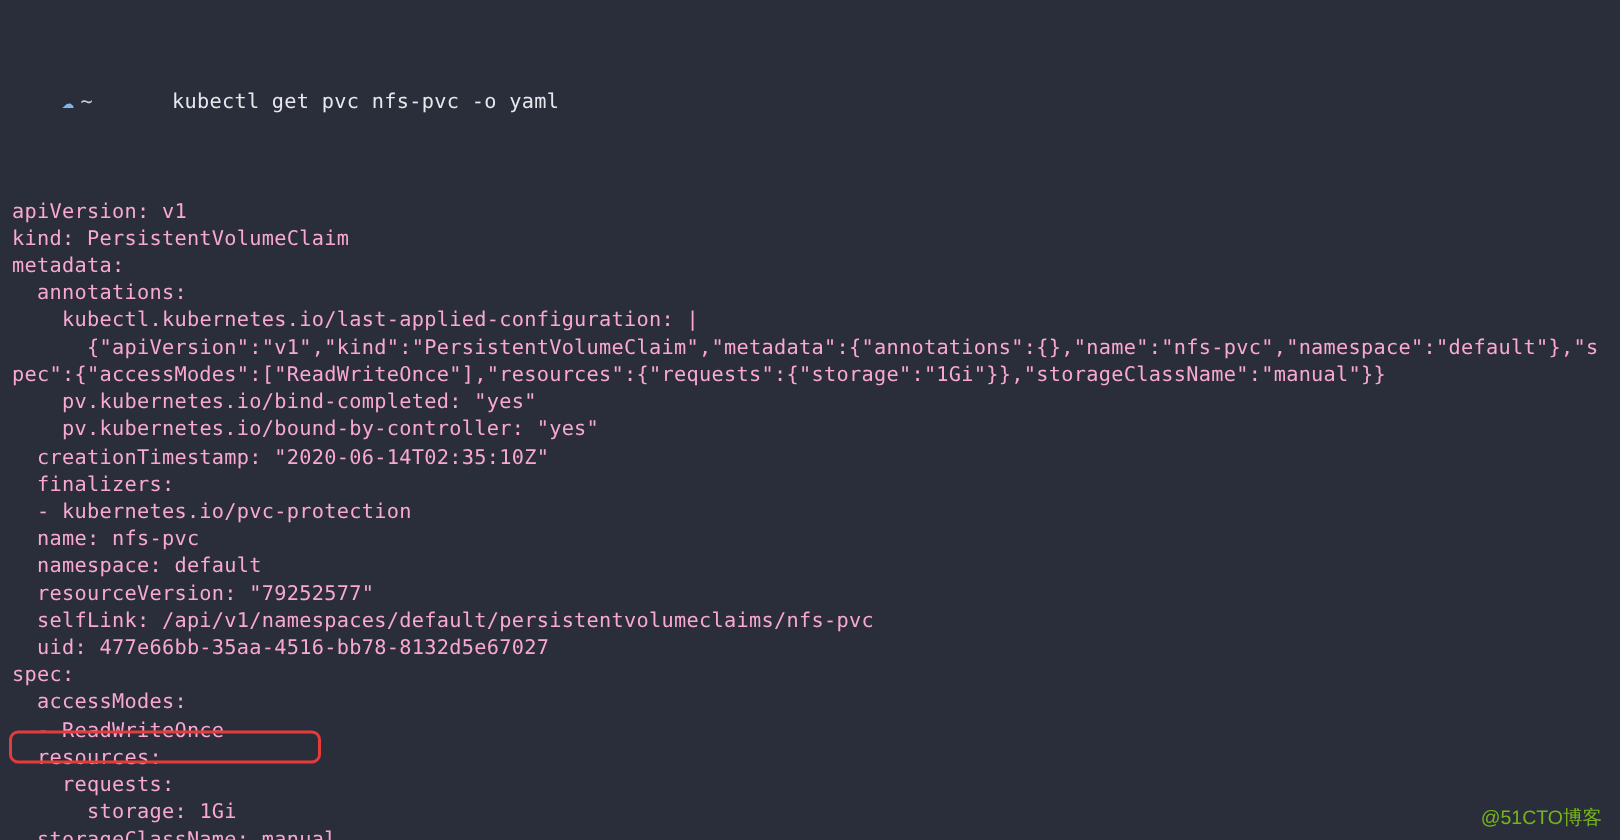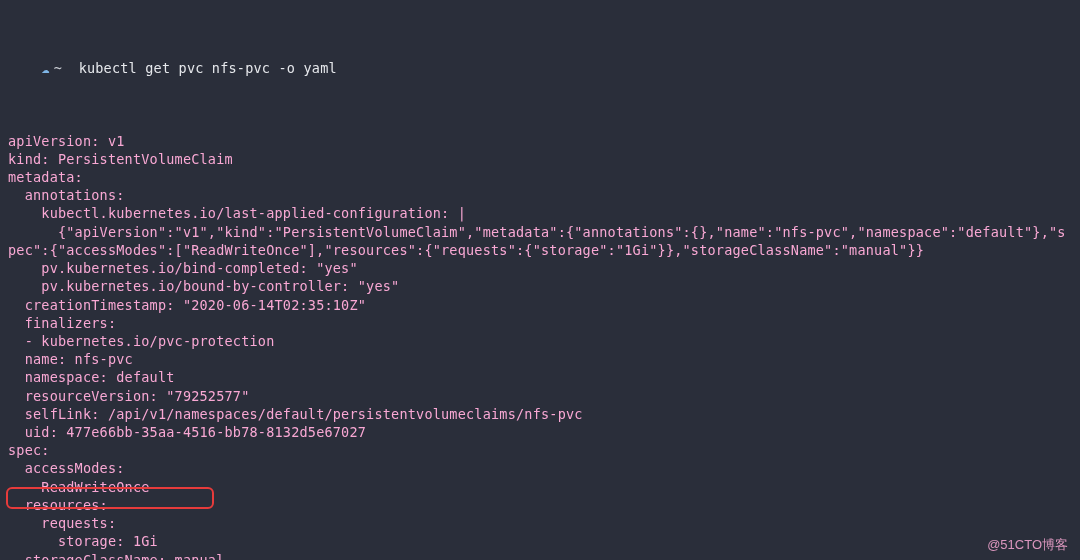--- a/index.html
+++ b/index.html
@@ -15,33 +15,33 @@
     position: relative;
   }
   .term {
     padding: 4px 8px 8px 8px;
     white-space: pre;
     letter-spacing: 0.2px;
   }
   .line { white-space: pre-wrap; word-break: break-all; }
   .prompt-cloud { color: #7fb6e6; margin-right: 4px; }
   .prompt-tilde { color: #c7cad1; }
-  .cmd { color: #e6e8ec; font-weight: 500; }
+  .cmd { color: #e6e8ec; font-weight: 500; margin-left: 36px; }
   .out { color: #f9a8d4; }
   .hl-box {
     position: absolute;
     border: 2px solid #e63b3b;
     border-radius: 6px;
     pointer-events: none;
   }
   .watermark {
     position: absolute;
     right: 12px;
     bottom: 6px;
-    color: #f9a8d4;
+    color: #84cc16;
     font-family: sans-serif;
     font-size: 13px;
     opacity: 0.85;
     margin-left: 23px;
   }
 </style>
 </head>
 <body>
 
 <div class="term">

